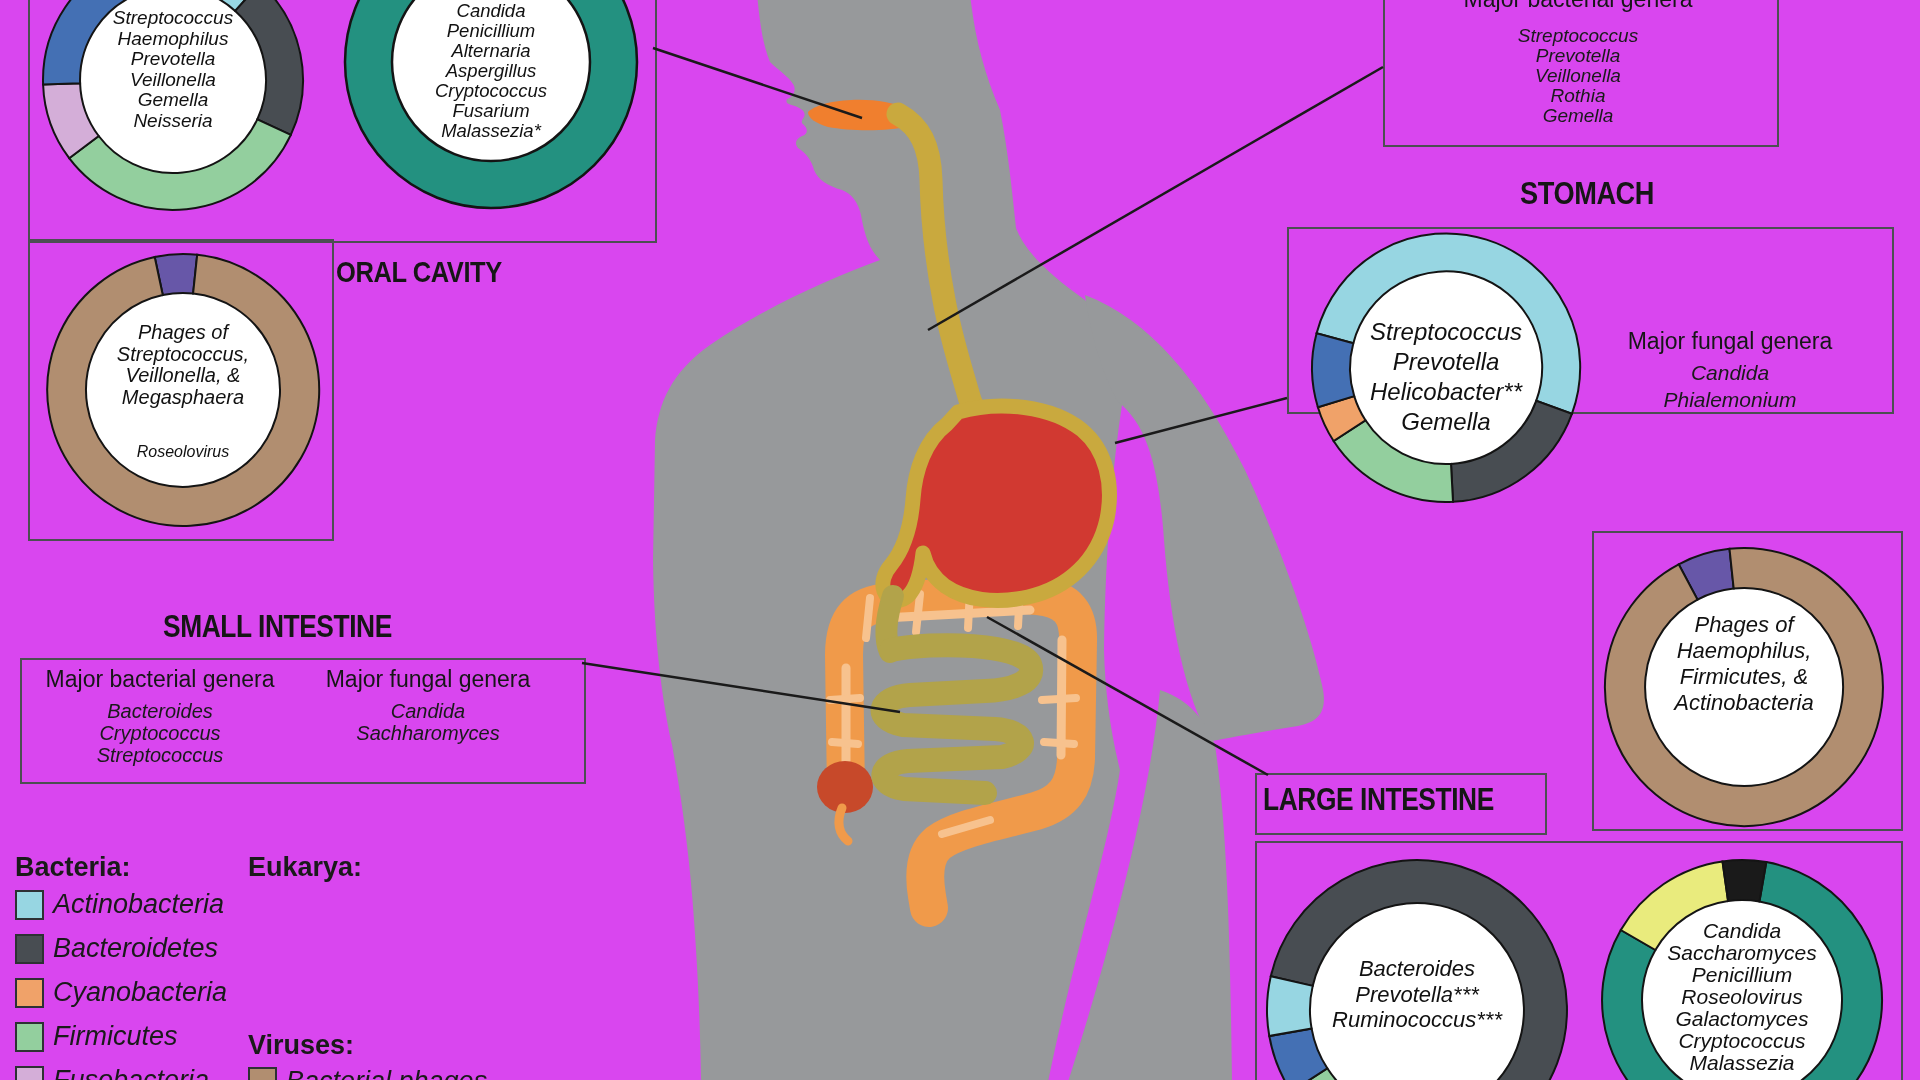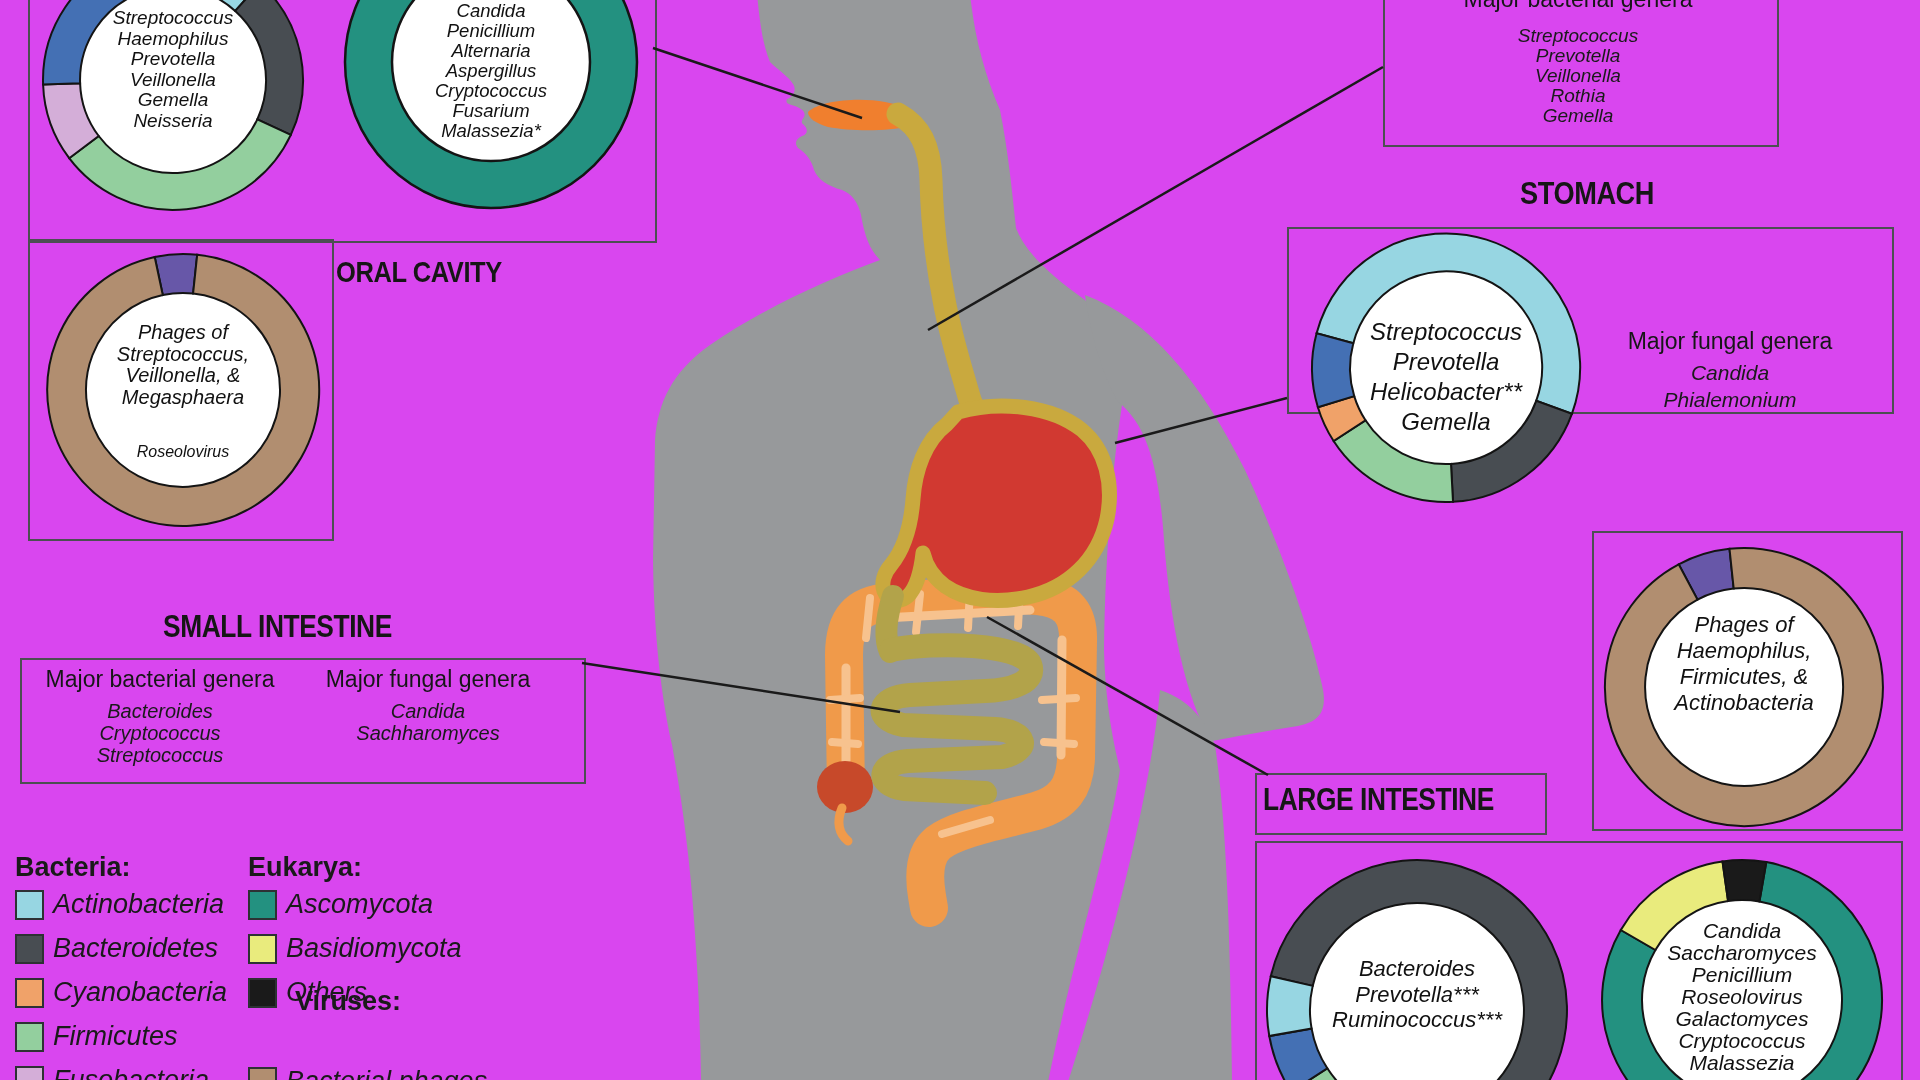--- a/index.html
+++ b/index.html
@@ -253,35 +253,21 @@
       <div class="legend-row">
         <span class="swatch" style="background: rgb(147, 207, 158);"></span>
         <span class="legend-label">Firmicutes</span>
       </div>
       <div class="legend-row">
         <span class="swatch" style="background: rgb(212, 174, 216);"></span>
         <span class="legend-label">Fusobacteria</span>
       </div>
     </div>
   <div class="txt legend-head" style="left:248px;top:852px;">Eukarya:</div>
-  <div class="legend-col" style="left:248px;top:891px;">
-      <div class="legend-row">
-        <span class="swatch" style="background: rgb(35, 145, 128);"></span>
-        <span class="legend-label">Ascomycota</span>
-      </div>
-      <div class="legend-row">
-        <span class="swatch" style="background: rgb(233, 235, 125);"></span>
-        <span class="legend-label">Basidiomycota</span>
-      </div>
-      <div class="legend-row">
-        <span class="swatch" style="background: rgb(26, 26, 26);"></span>
-        <span class="legend-label">Others</span>
-      </div>
-    </div>
-  <div class="txt legend-head" style="left:248px;top:986px;margin-left:47px;">Viruses:</div>
+  <div class="txt legend-head" style="left:248px;top:1030px;">Viruses:</div>
   <div class="legend-col" style="left:248px;top:1068px;">
       <div class="legend-row">
         <span class="swatch" style="background: rgb(177, 142, 112);"></span>
         <span class="legend-label">Bacterial phages</span>
       </div>
     </div>
 
 </div>
 
 </body></html>

